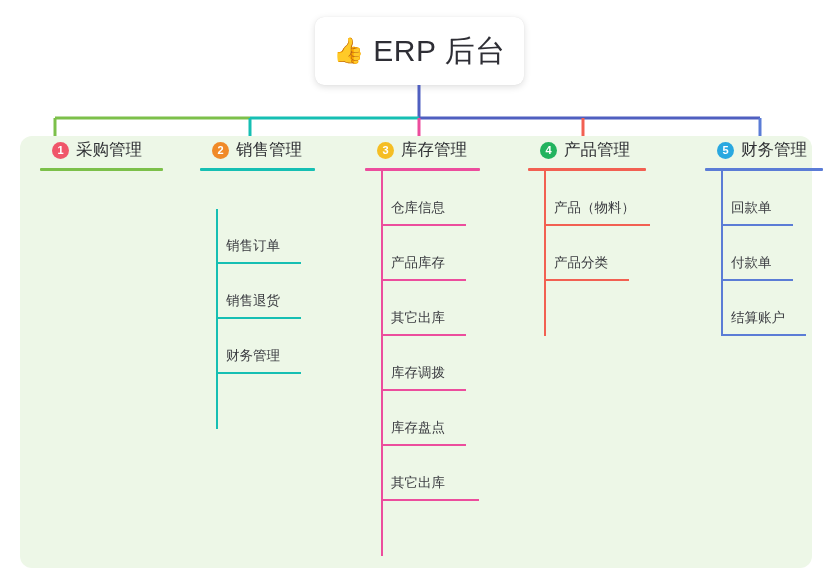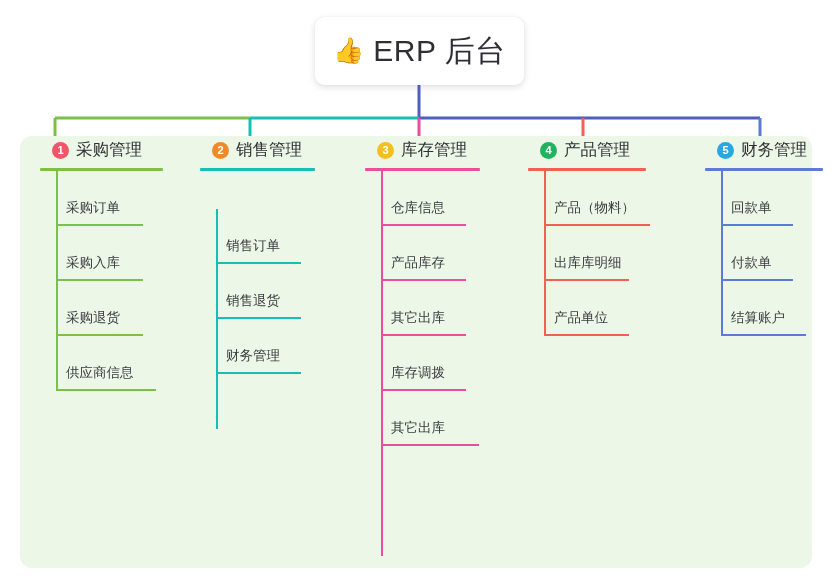--- a/index.html
+++ b/index.html
@@ -167,39 +167,20 @@
     </svg>
 
   <div class="panel">
     <div id="columns-host">
         <div class="column" style="left: 15px;">
           <div class="col-head">
             <span class="badge" style="background: rgb(240, 86, 106);">1</span>
             <span class="col-title">采购管理</span>
           </div>
           <div class="head-rule" style="background: rgb(124, 192, 74); width: 123px; margin-left: 5px;"></div>
-          <div class="col-body" style="height: 220px;">
-            <div class="trunk" style="background: rgb(124, 192, 74); height: 220px;"></div>
-            <div class="leaf">
-              <span class="leaf-label">采购订单</span>
-              <div class="leaf-rule" style="background: rgb(124, 192, 74); width: 87px;"></div>
-            </div>
-            <div class="leaf">
-              <span class="leaf-label">采购入库</span>
-              <div class="leaf-rule" style="background: rgb(124, 192, 74); width: 87px;"></div>
-            </div>
-            <div class="leaf">
-              <span class="leaf-label">采购退货</span>
-              <div class="leaf-rule" style="background: rgb(124, 192, 74); width: 87px;"></div>
-            </div>
-            <div class="leaf">
-              <span class="leaf-label">供应商信息</span>
-              <div class="leaf-rule" style="background: rgb(124, 192, 74); width: 100px;"></div>
-            </div>
-          </div>
         </div>
         <div class="column" style="left: 175px;">
           <div class="col-head">
             <span class="badge" style="background: rgb(240, 138, 40);">2</span>
             <span class="col-title">销售管理</span>
           </div>
           <div class="head-rule" style="background: rgb(22, 191, 179); width: 115px; margin-left: 5px;"></div>
           <div class="col-body" style="height: 220px; margin-top: 38px;">
             <div class="trunk" style="background: rgb(22, 191, 179); height: 220px;"></div>
             <div class="leaf">
@@ -234,43 +215,43 @@
             </div>
             <div class="leaf">
               <span class="leaf-label">其它出库</span>
               <div class="leaf-rule" style="background: rgb(236, 77, 157); width: 85px;"></div>
             </div>
             <div class="leaf">
               <span class="leaf-label">库存调拨</span>
               <div class="leaf-rule" style="background: rgb(236, 77, 157); width: 85px;"></div>
             </div>
             <div class="leaf">
+              <span class="leaf-label">库存盘点</span>
+              <div class="leaf-rule" style="background: rgb(236, 77, 157); width: 85px;"></div>
+            </div>
+            <div class="leaf">
               <span class="leaf-label">其它出库</span>
               <div class="leaf-rule" style="background: rgb(236, 77, 157); width: 98px;"></div>
             </div>
           </div>
         </div>
         <div class="column" style="left: 503px;">
           <div class="col-head">
             <span class="badge" style="background: rgb(34, 179, 94);">4</span>
             <span class="col-title">产品管理</span>
           </div>
           <div class="head-rule" style="background: rgb(242, 96, 82); width: 118px; margin-left: 5px;"></div>
           <div class="col-body" style="height: 165px; text-decoration: underline;">
             <div class="trunk" style="background: rgb(242, 96, 82); height: 165px;"></div>
             <div class="leaf">
               <span class="leaf-label">产品（物料）</span>
               <div class="leaf-rule" style="background: rgb(242, 96, 82); width: 106px;"></div>
             </div>
             <div class="leaf">
-              <span class="leaf-label">出库库明细</span>
-              <div class="leaf-rule" style="background: rgb(242, 96, 82); width: 85px;"></div>
-            </div>
-            <div class="leaf">
-              <span class="leaf-label">产品单位</span>
+              <span class="leaf-label">产品分类</span>
               <div class="leaf-rule" style="background: rgb(242, 96, 82); width: 85px;"></div>
             </div>
           </div>
         </div>
         <div class="column" style="left: 680px;">
           <div class="col-head">
             <span class="badge" style="background: rgb(41, 168, 224);">5</span>
             <span class="col-title">财务管理</span>
           </div>
           <div class="head-rule" style="background: rgb(91, 124, 214); width: 118px; margin-left: 5px;"></div>

